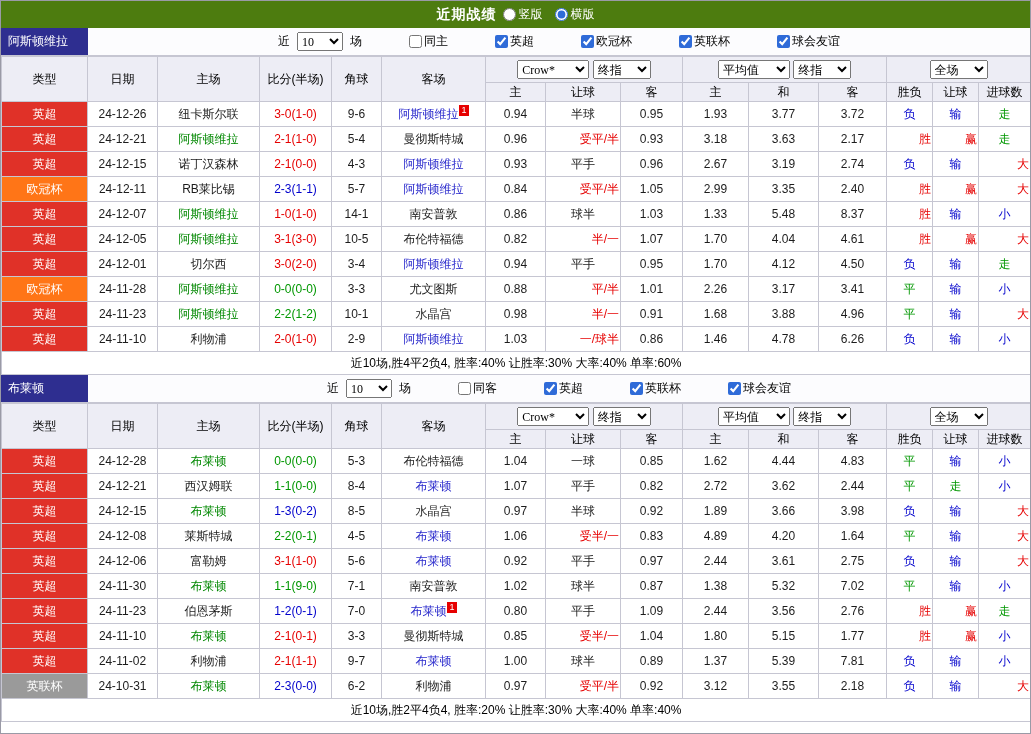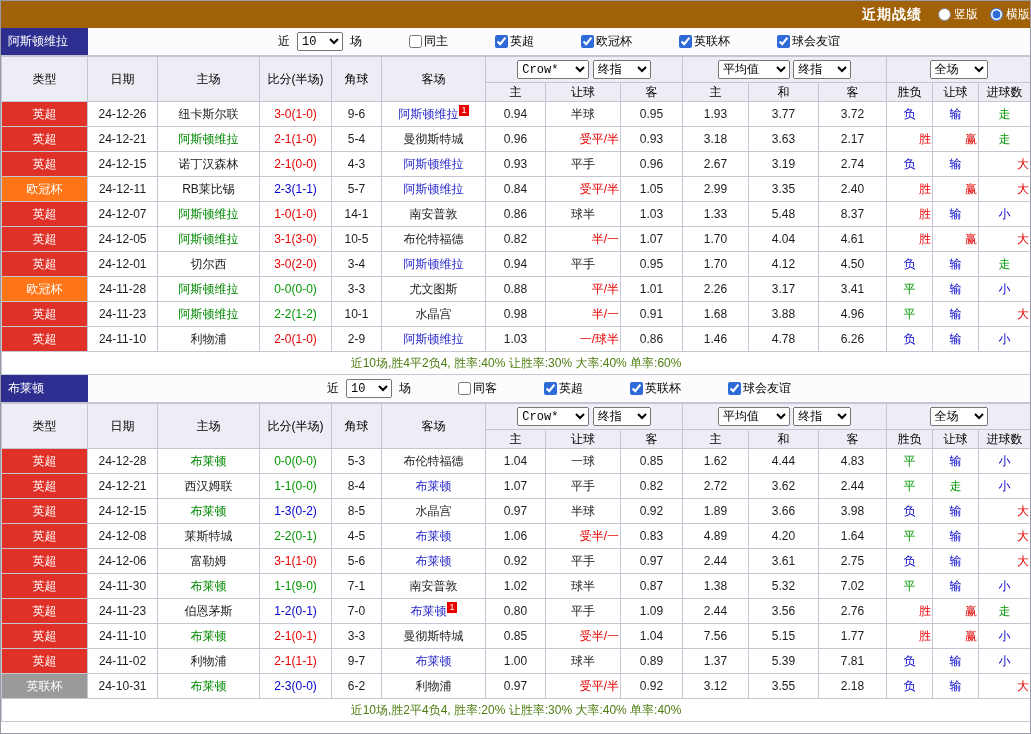--- a/index.html
+++ b/index.html
@@ -1,39 +1,39 @@
 <!DOCTYPE html>
 <html><head>
 <meta charset="utf-8">
 <style>
   * { margin:0; padding:0; box-sizing:border-box; }
   body { font-family:"Liberation Sans","DejaVu Sans",sans-serif; background:#fff; }
   .page { width:1031px; height:734px; background:#fff; border:1px solid #9a9aa6; overflow:hidden; }
-  .topbar { height:27px; background:#a16207; display:flex; align-items:center; justify-content:flex-end; gap:16px; }
+  .topbar { height:27px; background:#4d7c0f; display:flex; align-items:center; justify-content:center; gap:6px; }
   .topbar .title { color:#fff; font-size:14px; font-weight:bold; letter-spacing:1px; }
   .topbar label { color:#fff; font-size:12px; display:inline-flex; align-items:center; gap:3px; cursor:pointer; }
   input[type=checkbox], input[type=radio] { accent-color:#2f6bd8; width:13px; height:13px; }
   .view-group { display:inline-flex; gap:12px; }
   .sec-head { height:28px; display:flex; align-items:stretch; background:#fcfcfe; border-bottom:1px solid #c6c6d2; }
   .sec-title { width:87px; background:#2e2e90; color:#fff; font-size:12px; display:flex; align-items:center; padding-left:7px; flex:none; }
   .sec-filters { flex:1; display:flex; align-items:center; justify-content:center; gap:7px; font-size:12px; color:#000; }
   .sec-filters label { display:inline-flex; align-items:center; gap:2px; cursor:pointer;padding-left:40px; }
-  select { font-size:12px; height:19px; font-family:Liberation Mono, monospace; }
+  select { font-size:12px; height:19px; font-family:Liberation Serif, serif; }
   .w72 { width:72px; } .w58 { width:58px; } .w46 { width:46px; }
   table { border-collapse:collapse; table-layout:fixed; width:1029px; font-size:12px; }
   th,td { border:1px solid #c6c6d2; text-align:center; white-space:nowrap; overflow:hidden; padding:0 1px; }
   thead th { background:#ededf5; font-weight:normal; color:#000; }
   tr.main th { height:26px; }
   tr.sub th { height:19px; }
   tbody td { height:25px; color:#1c1c1c; background:#fff; }
   td.lg { color:#fff; }
   .c-r { color:#e60000;text-align:right; } .c-g { color:#009700; } .c-b { color:#0000cc; }
   .focus-home { color:#008800; } .focus-away { color:#2929cc; }
   sup.card { background:#e60000; color:#fff; font-size:9px; line-height:11px; padding:0 2px; margin-left:1px; display:inline-block; }
-  tr.summary td { color:#4d7c0f; height:23px; }
+  tr.summary td { color:#000000; height:23px; }
 </style>
 </head>
 <body>
 
 <div class="page">
   <div class="topbar">
     <span class="title">近期战绩</span>
     <span class="view-group">
         <label>
           <input type="radio" name="view" style="">
@@ -500,21 +500,21 @@
             <tr>
       <td class="lg" style="background:#e03128">英超</td>
       <td>24-11-10</td>
       <td><span class="focus-home">布莱顿</span></td>
       <td><span class="c-r">2-1(0-1)</span></td>
       <td>3-3</td>
       <td><span class="">曼彻斯特城</span></td>
       <td>0.85</td>
       <td class="c-r">受半/一</td>
       <td>1.04</td>
-      <td>7.56</td>
+      <td>1.80</td>
       <td>5.15</td>
       <td>1.77</td>
       <td class="c-r">胜</td>
       <td class="c-r">赢</td>
       <td class="c-b">小</td>
     </tr>
             <tr>
       <td class="lg" style="background:#e03128">英超</td>
       <td>24-11-02</td>
       <td><span class="">利物浦</span></td>

